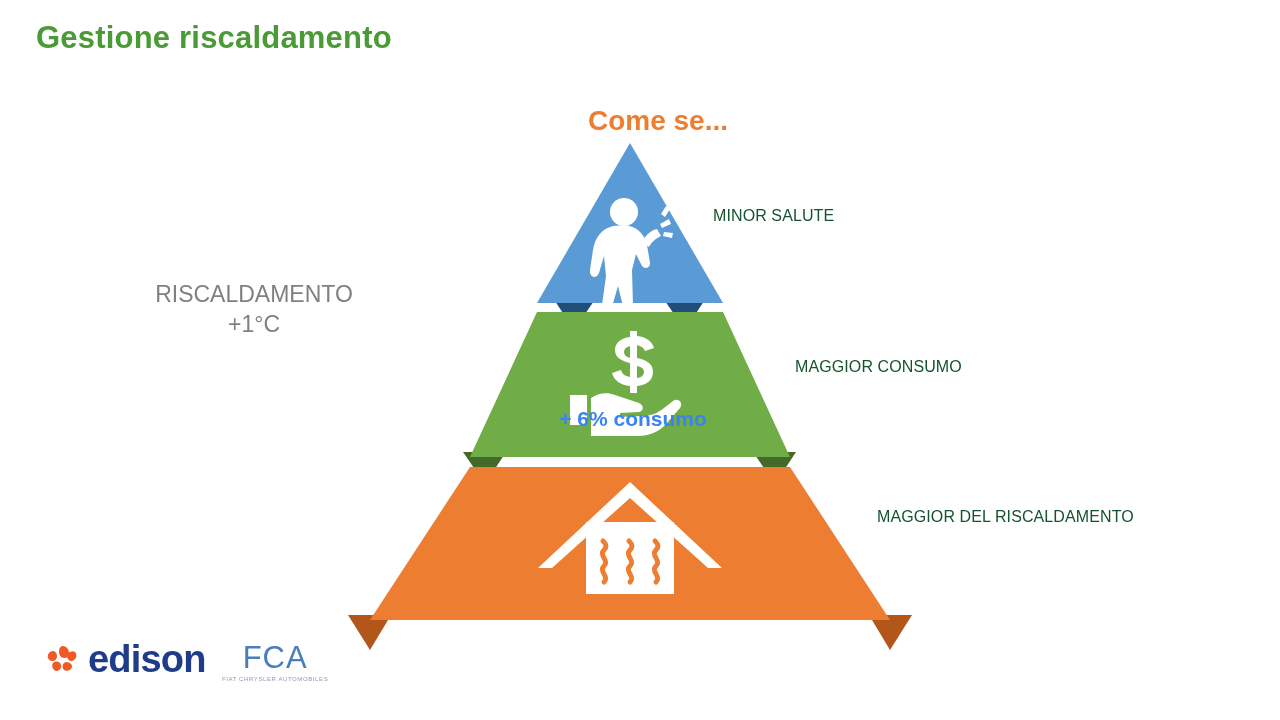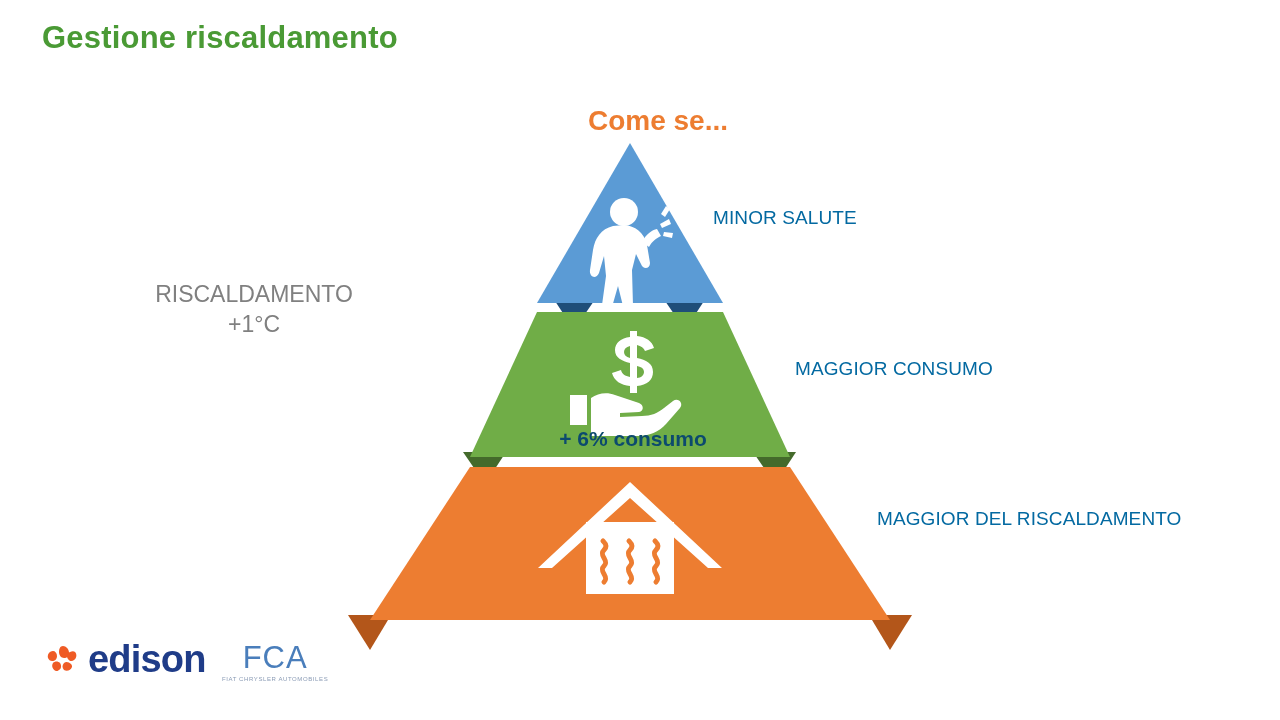--- a/index.html
+++ b/index.html
@@ -13,21 +13,21 @@
     -webkit-font-smoothing: antialiased;
   }
   .slide {
     position: absolute; inset: 0;
     background: #ffffff;
   }
 
   
   #slide-title {
     position: absolute;
-    left: 42px; top: 20px;
+    left: 36px; top: 20px;
     font-size: 31px;
     font-weight: bold;
     color: #4A9A35;
     letter-spacing: 0.2px;
     white-space: nowrap;
   }
 
   
   #come-se {
     position: absolute;
@@ -56,38 +56,38 @@
 
   
   #pyramid {
     position: absolute;
     left: 330px; top: 130px;
   }
 
   
   .side-label {
     position: absolute;
-    font-size: 19px;
-    color: #0369a1;
+    font-size: 16px;
+    color: #14532d;
     white-space: nowrap;
     letter-spacing: 0.1px;
   }
   #label-minor-salute  { left: 713px; top: 207px; }
   #label-maggior       { left: 795px; top: 358px; }
   #label-aumento       { left: 877px; top: 508px; }
 
   
   #band-green-text {
     position: absolute;
-    left: 508px; top: 427px;
+    left: 508px; top: 407px;
     width: 250px;
     text-align: center;
     font-size: 21px;
     font-weight: bold;
-    color: #0c4a6e;
+    color: #3b82f6;
     white-space: nowrap;
   }
 
   
   #logo-edison {
     position: absolute;
     left: 44px; top: 640px;
     display: flex; align-items: center; gap: 4px;
   }
   #logo-edison-wordmark {

